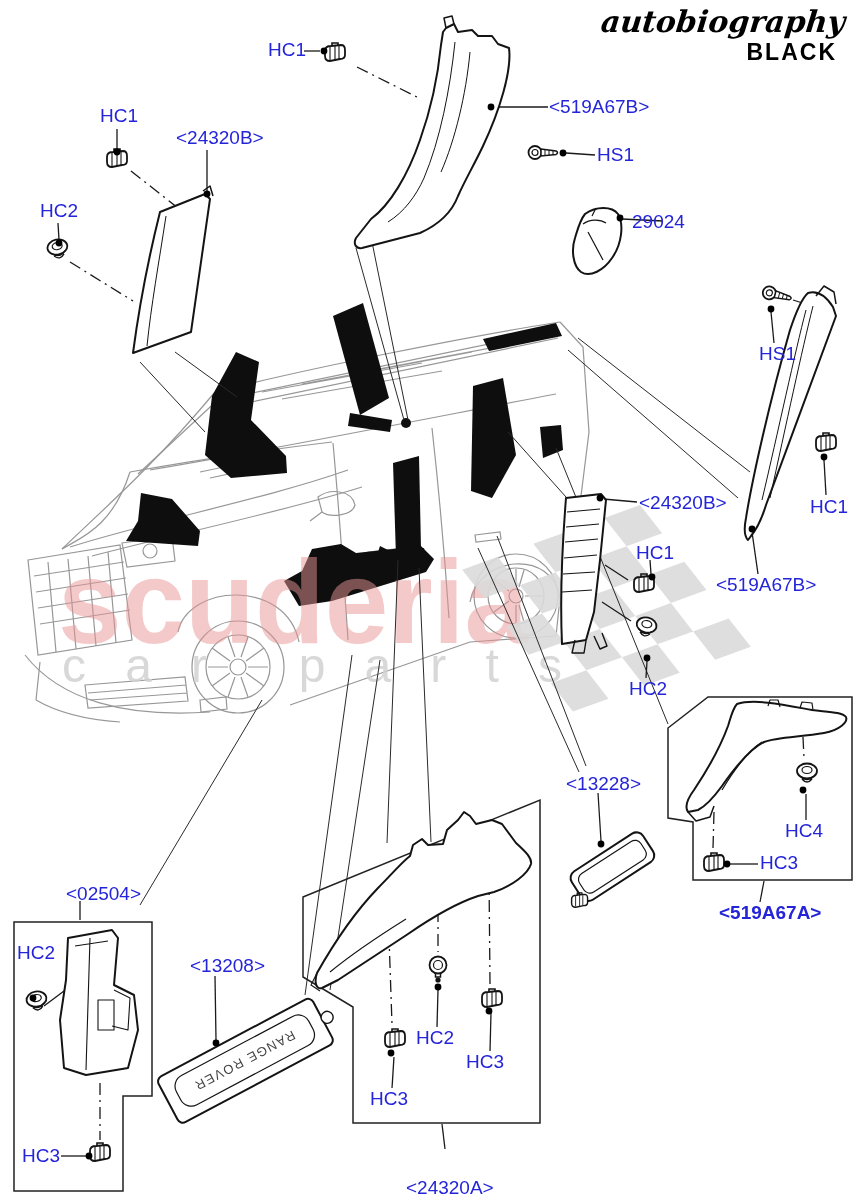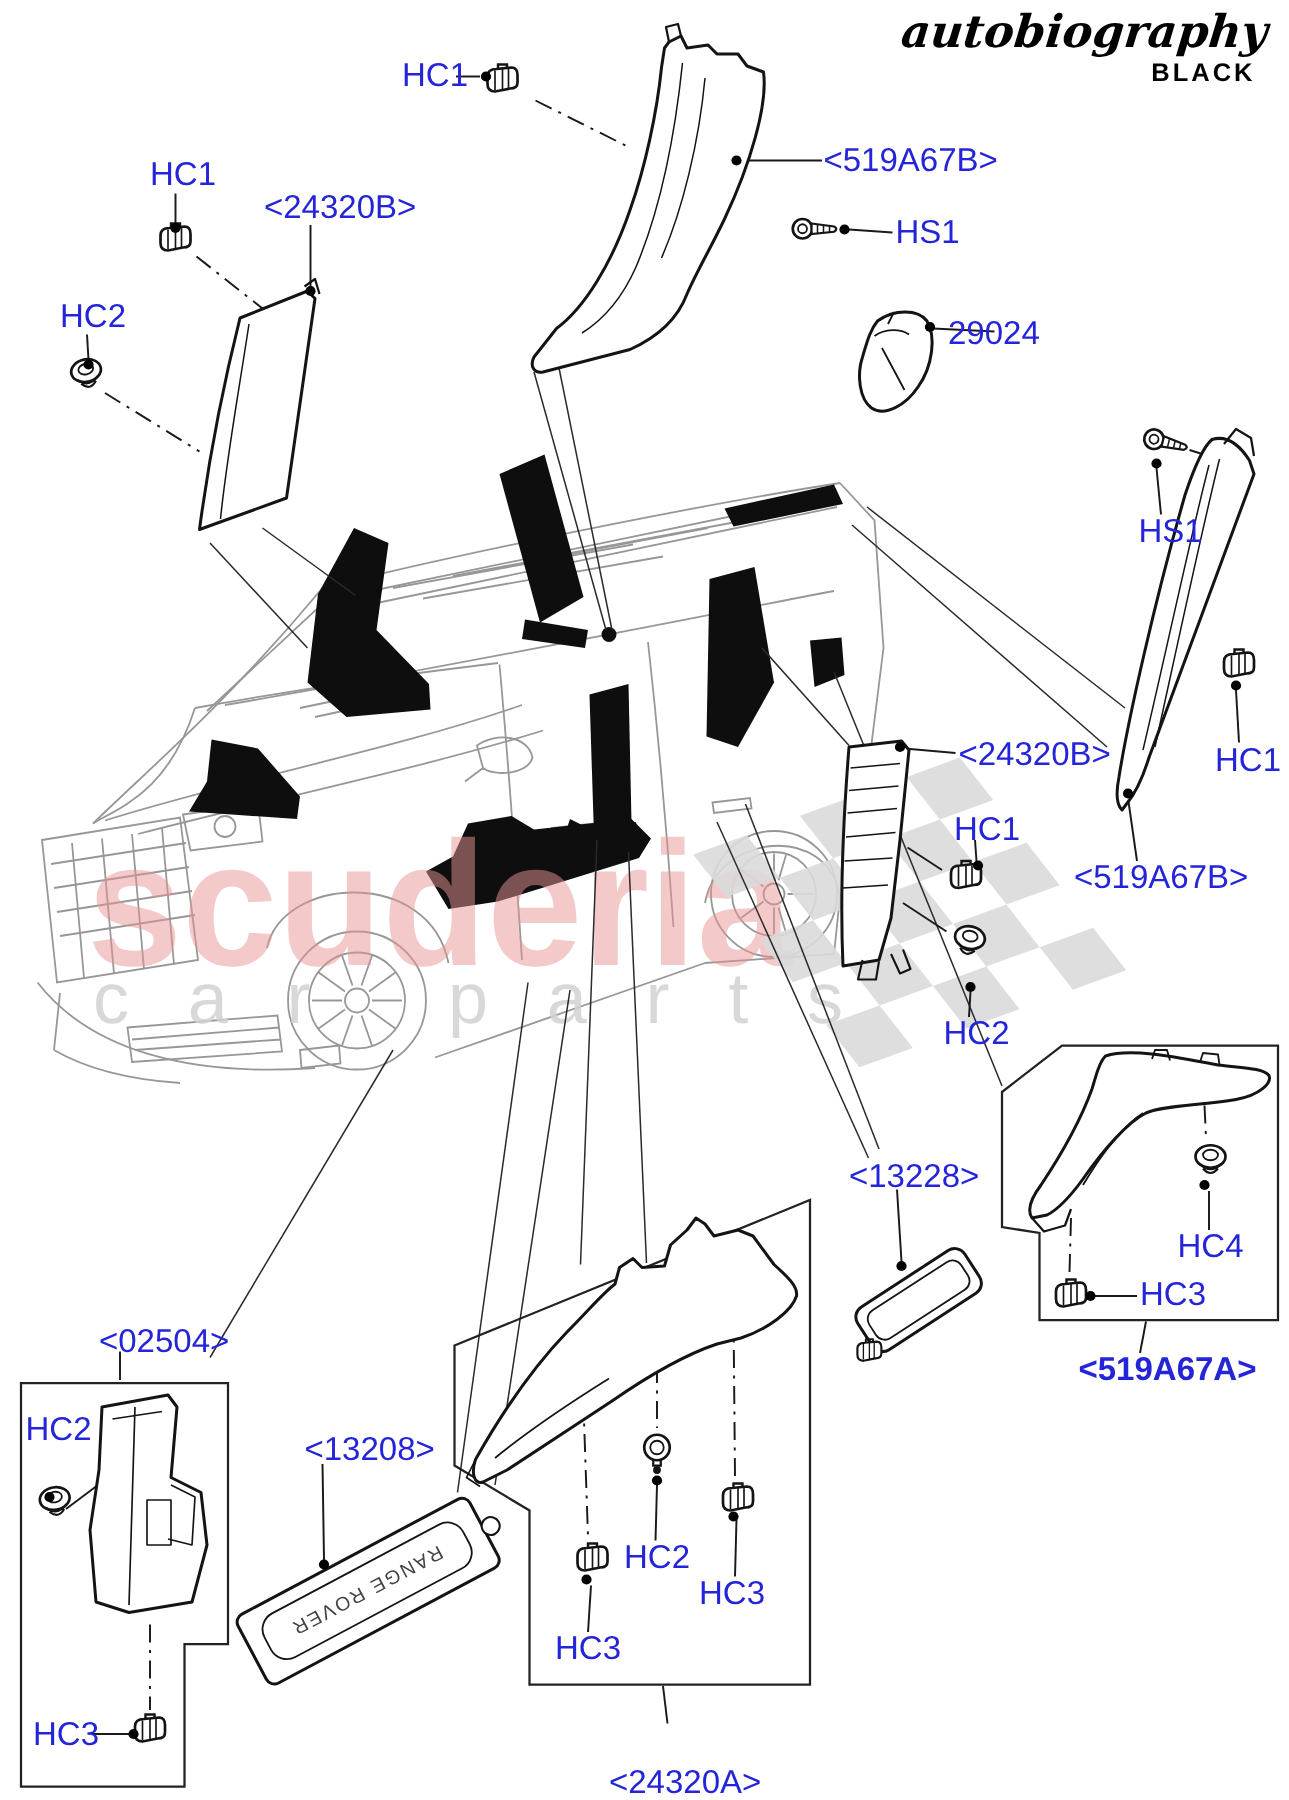--- a/index.html
+++ b/index.html
@@ -1,24 +1,24 @@
 <!DOCTYPE html>
 <html><head>
 <meta charset="utf-8">
 <style>
   html,body{margin:0;padding:0;background:#fff;}
   .canvas{position:relative;width:859px;height:1200px;background:#fff;overflow:hidden;
           font-family:"Liberation Sans",sans-serif;}
   .canvas svg{position:absolute;left:0;top:0;}
-  .lbl{position:absolute;color:#2424d9;font-size:22px;line-height:20px;white-space:nowrap;
+  .lbl{position:absolute;color:#2424d9;font-size:19px;line-height:20px;white-space:nowrap;
        font-family:"Liberation Sans",sans-serif;cursor:pointer;}
   .brand{position:absolute;top:6px;right:14px;text-align:right;color:#000;}
   .brand .script{font-family:"DejaVu Serif",serif;font-style:italic;font-weight:700;
                  font-size:30px;line-height:32px;transform:skewX(-6deg);}
-  .brand .black{font-size:17px;font-weight:700;letter-spacing:2px;margin-right:8px;margin-top:1px;}
+  .brand .black{font-size:23px;font-weight:700;letter-spacing:2px;margin-right:8px;margin-top:1px;}
 </style>
 </head>
 <body>
 
 <div class="canvas">
 
 <svg width="859" height="1200" viewBox="0 0 859 1200">
 
   <defs>
     <g id="clip-sym">
@@ -320,19 +320,19 @@
 <div class="lbl" style="left:636px;top:543px;">HC1</div>
 <div class="lbl" style="left:716px;top:575px;">&lt;519A67B&gt;</div>
 <div class="lbl" style="left:629px;top:679px;">HC2</div>
 <div class="lbl" style="left:566px;top:774px;">&lt;13228&gt;</div>
 <div class="lbl" style="left:785px;top:821px;text-align:right;">HC4</div>
 <div class="lbl" style="left:760px;top:853px;">HC3</div>
 <div class="lbl" style="left:719px;top:903px;font-weight:bold;">&lt;519A67A&gt;</div>
 <div class="lbl" style="left:66px;top:884px;">&lt;02504&gt;</div>
 <div class="lbl" style="left:17px;top:943px;">HC2</div>
 <div class="lbl" style="left:22px;top:1146px;">HC3</div>
-<div class="lbl" style="left:203px;top:956px;">&lt;13208&gt;</div>
+<div class="lbl" style="left:190px;top:956px;">&lt;13208&gt;</div>
 <div class="lbl" style="left:370px;top:1089px;">HC3</div>
 <div class="lbl" style="left:416px;top:1028px;">HC2</div>
 <div class="lbl" style="left:466px;top:1052px;">HC3</div>
 <div class="lbl" style="left:406px;top:1178px;">&lt;24320A&gt;</div>
 
 </div>
 
 </body></html>

